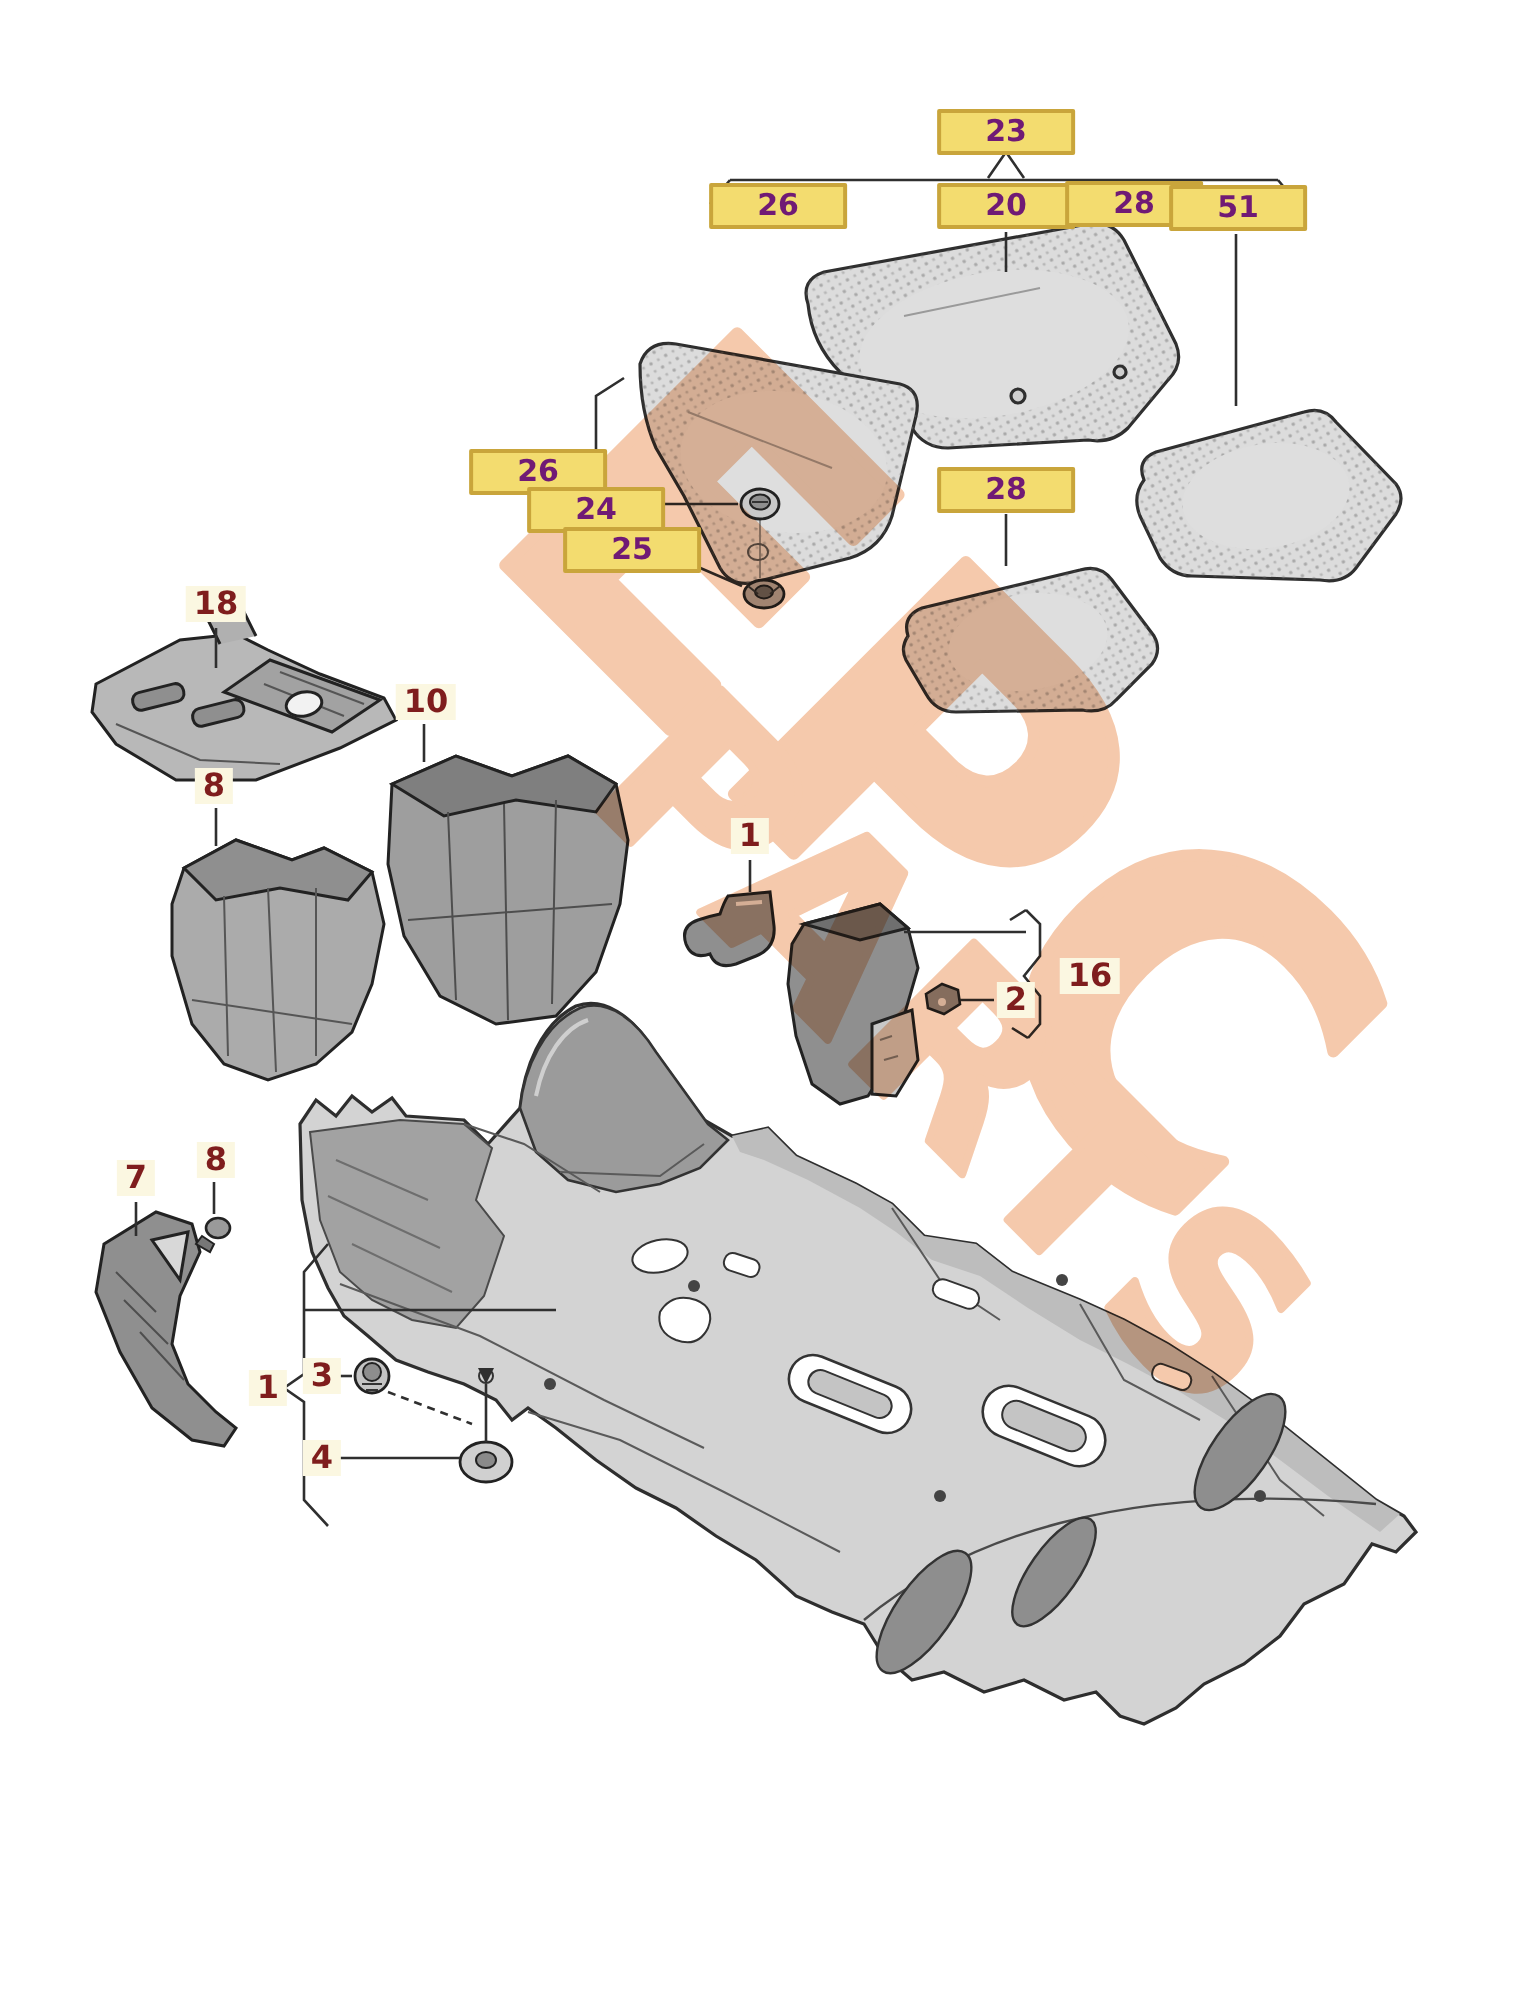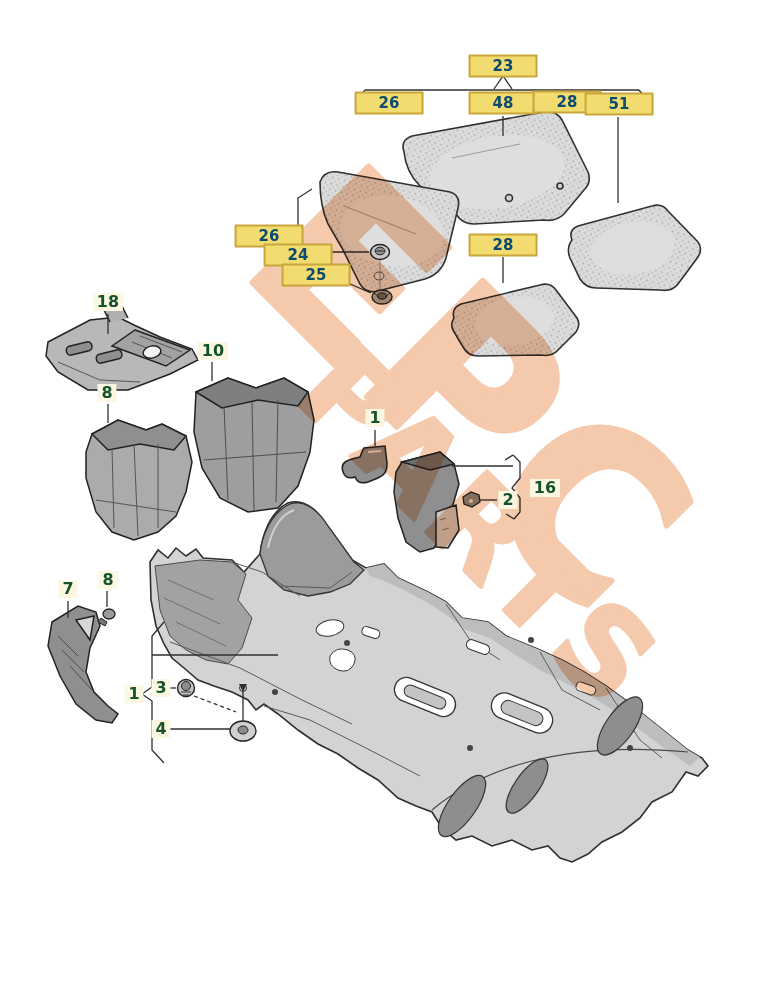--- a/index.html
+++ b/index.html
@@ -8,25 +8,25 @@
     background:#ffffff;overflow:hidden;
     font-family:"DejaVu Sans","Liberation Sans",sans-serif;
   }
   .art{position:absolute;left:0;top:0;}
   .callout{
     position:absolute;transform:translate(-50%,-50%);
     font-weight:bold;text-align:center;white-space:nowrap;
     user-select:none;cursor:pointer;
   }
   .callout.highlighted{
-    background:#F3DC6F;border:2px solid #C9A53B;color:#0c4a6e;
+    background:#F3DC6F;border:2px solid #C9A53B;color:#701a75;
     font-size:15px;line-height:17px;padding:1px 22px;border-radius:1px;
   }
   .callout.plain{
-    background:#FBF7E1;color:#14532d;border:none;
+    background:#FBF7E1;color:#7f1d1d;border:none;
     font-size:16px;line-height:18px;padding:0 4px;
   }
   .watermark-layer{mix-blend-mode:multiply;}
 </style>
 </head>
 <body>
 
 <div class="stage">
 
   <svg class="art" width="764" height="1000" viewBox="0 0 764 1000">
@@ -223,21 +223,21 @@
     <path d="M239,684 L247,684 L243,692 Z" fill="#2f2f2f"></path>
 
     <g class="watermark-layer" opacity="0.62">
       <text x="0" y="0" transform="translate(238,268) rotate(45)" font-family="DejaVu Sans, Liberation Sans, sans-serif" font-weight="bold" font-size="225" letter-spacing="8" stroke="#EFA878" stroke-width="6" stroke-linejoin="round" fill="#EFA878">EPC</text>
       <text x="0" y="0" transform="translate(292,398) rotate(45)" font-family="DejaVu Sans, Liberation Sans, sans-serif" font-weight="bold" font-size="118" letter-spacing="6" stroke="#EFA878" stroke-width="4" stroke-linejoin="round" fill="#EFA878">PARTS</text>
     </g>
   </svg>
 
   <div class="callout highlighted" style="left:503px;top:66px">23</div>
   <div class="callout highlighted" style="left:389px;top:103px">26</div>
-  <div class="callout highlighted" style="left:503px;top:103px">48</div>
+  <div class="callout highlighted" style="left:503px;top:103px">20</div>
   <div class="callout highlighted" style="left:567px;top:102px">28</div>
   <div class="callout highlighted" style="left:619px;top:104px">51</div>
   <div class="callout highlighted" style="left:269px;top:236px">26</div>
   <div class="callout highlighted" style="left:298px;top:255px">24</div>
   <div class="callout highlighted" style="left:316px;top:275px">25</div>
   <div class="callout highlighted" style="left:503px;top:245px">28</div>
 
   <div class="callout plain" style="left:108px;top:302px">18</div>
   <div class="callout plain" style="left:213px;top:351px">10</div>
   <div class="callout plain" style="left:107px;top:393px">8</div>

